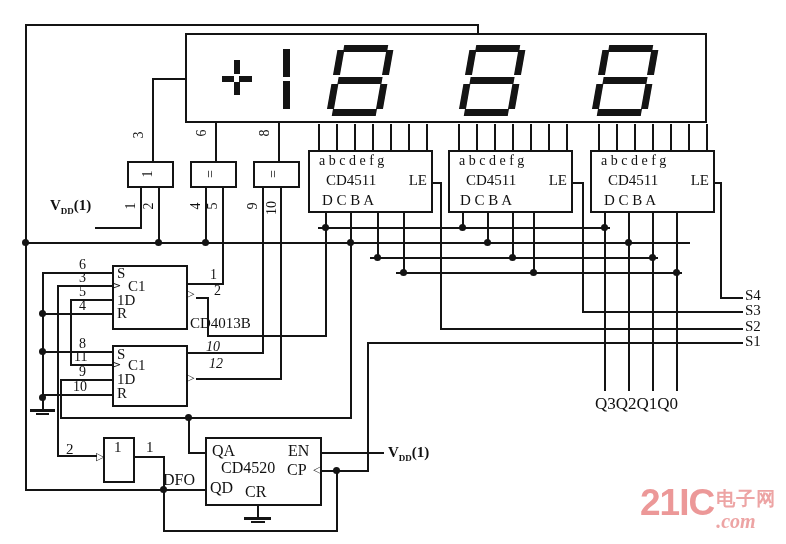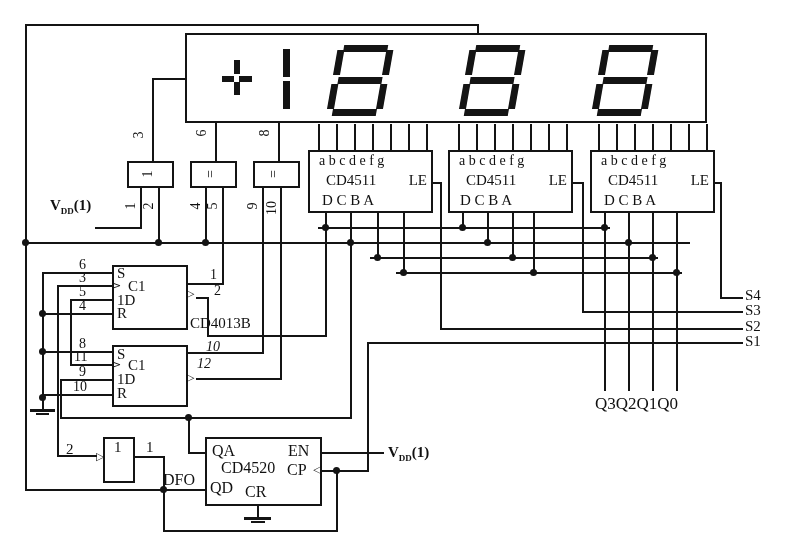--- a/index.html
+++ b/index.html
@@ -217,21 +217,21 @@
   <span class="lbl" style="left:79px;top:285px">5</span>
   <span class="lbl" style="left:79px;top:299px">4</span>
   <span class="lbl" style="left:79px;top:337px">8</span>
   <span class="lbl" style="left:74px;top:350px">11</span>
   <span class="lbl" style="left:79px;top:365px">9</span>
   <span class="lbl" style="left:73px;top:380px">10</span>
 
   <span class="lbl" style="left:210px;top:268px">1</span>
   <span class="lbl" style="left:214px;top:284px">2</span>
   <span class="lbl ital" style="left:206px;top:340px">10</span>
-  <span class="lbl ital" style="left:197px;top:357px">12</span>
+  <span class="lbl ital" style="left:209px;top:357px">12</span>
   <span class="lbl big" style="left:190px;top:316px">CD4013B</span>
 
   <div class="w h" style="left:42px;top:272px;width:70px"></div>
   <div class="w h" style="left:57px;top:285px;width:55px"></div>
   <div class="w h" style="left:70px;top:299px;width:42px"></div>
   <div class="w h" style="left:42px;top:313px;width:70px"></div>
   <div class="w h" style="left:42px;top:351px;width:70px"></div>
   <div class="w h" style="left:70px;top:364px;width:42px"></div>
   <div class="w h" style="left:60px;top:379px;width:52px"></div>
   <div class="w h" style="left:42px;top:394px;width:70px"></div>
@@ -309,13 +309,20 @@
       <div class="dot" style="left: 530px; top: 269px;"></div>
       <div class="dot" style="left: 673px; top: 269px;"></div>
       <div class="dot" style="left: 39px; top: 310px;"></div>
       <div class="dot" style="left: 39px; top: 348px;"></div>
       <div class="dot" style="left: 39px; top: 394px;"></div>
       <div class="dot" style="left: 185px; top: 414px;"></div>
       <div class="dot" style="left: 333px; top: 467px;"></div>
       <div class="dot" style="left: 160px; top: 486px;"></div>
     </div>
 
+  <div id="wm">
+    <span class="bigred">21IC</span>
+    <span class="col">
+      <span class="cn">电子网</span>
+      <span class="com">.com</span>
+    </span>
+  </div>
 </div>
 
 </body></html>

